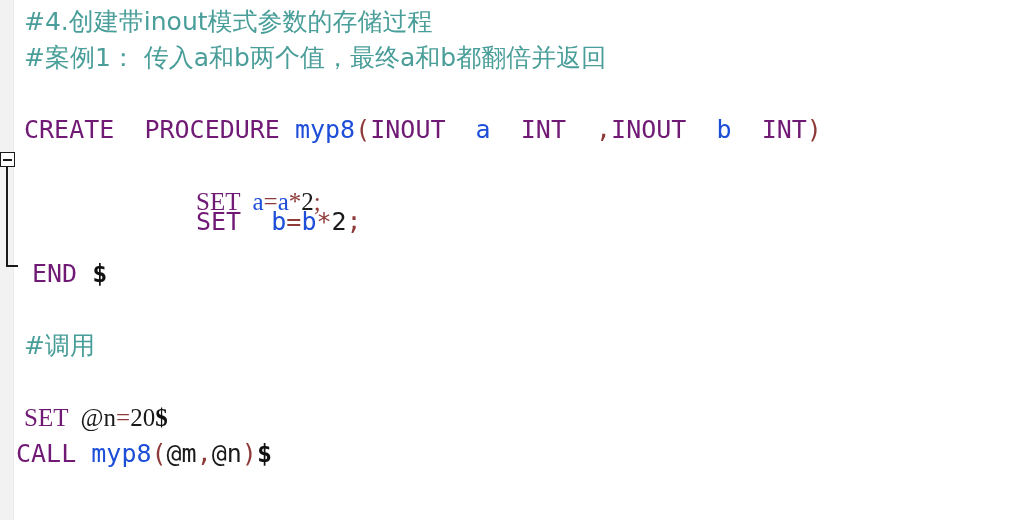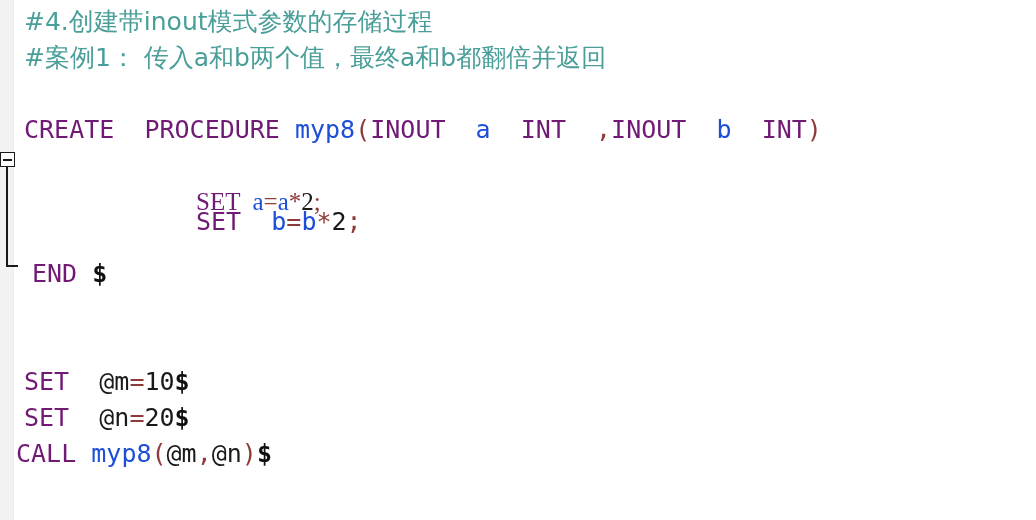--- a/index.html
+++ b/index.html
@@ -116,18 +116,18 @@
 
   <div class="code-area">
       <div class="line cjk" style="top: 4px; left: 10px;"><span class="tok comment">#4.创建带inout模式参数的存储过程</span></div>
       <div class="line cjk" style="top: 40px; left: 10px;"><span class="tok comment">#案例1： 传入a和b两个值，最终a和b都翻倍并返回</span></div>
       <div class="line" style="top: 76px; left: 10px;"></div>
       <div class="line" style="top: 112px; left: 10px;"><span class="tok kw">CREATE</span><span class="tok ident">  </span><span class="tok kw">PROCEDURE</span><span class="tok ident"> </span><span class="tok ident">myp8</span><span class="tok punct">(</span><span class="tok kw">INOUT</span><span class="tok ident">  </span><span class="tok ident">a</span><span class="tok ident">  </span><span class="tok kw">INT</span><span class="tok ident">  </span><span class="tok punct">,</span><span class="tok kw">INOUT</span><span class="tok ident">  </span><span class="tok ident">b</span><span class="tok ident">  </span><span class="tok kw">INT</span><span class="tok punct">)</span></div>
       <div class="line" style="top: 184px; left: 182px; font-family: Liberation Serif, serif;"><span class="tok kw">SET</span><span class="tok ident">  </span><span class="tok ident">a</span><span class="tok punct">=</span><span class="tok ident">a</span><span class="tok punct">*</span><span class="tok num">2</span><span class="tok punct">;</span></div>
       <div class="line" style="top: 204px; left: 182px;"><span class="tok kw">SET</span><span class="tok ident">  </span><span class="tok ident">b</span><span class="tok punct">=</span><span class="tok ident">b</span><span class="tok punct">*</span><span class="tok num">2</span><span class="tok punct">;</span></div>
       <div class="line" style="top: 256px; left: 10px; margin-left: 8px;"><span class="tok kw">END</span><span class="tok ident"> </span><span class="tok term">$</span></div>
       <div class="line" style="top: 292px; left: 10px;"></div>
-      <div class="line" style="top: 364px; left: 10px;"><span class="tok kw">SET</span><span class="tok ident">  </span><span class="tok var">@m</span><span class="tok punct">=</span><span class="tok num">10</span><span class="tok term">$</span></div>
-      <div class="line" style="top: 400px; left: 10px;"><span class="tok kw">SET</span><span class="tok ident">  </span><span class="tok var">@n</span><span class="tok punct">=</span><span class="tok num">20</span><span class="tok term">$</span></div>
+      <div class="line cjk" style="top: 328px; left: 10px;"><span class="tok comment">#调用</span></div>
+      <div class="line" style="top: 400px; left: 10px; font-family: Liberation Serif, serif;"><span class="tok kw">SET</span><span class="tok ident">  </span><span class="tok var">@n</span><span class="tok punct">=</span><span class="tok num">20</span><span class="tok term">$</span></div>
       <div class="line" style="top: 436px; left: 2px;"><span class="tok kw">CALL</span><span class="tok ident"> </span><span class="tok ident">myp8</span><span class="tok punct">(</span><span class="tok var">@m</span><span class="tok punct">,</span><span class="tok var">@n</span><span class="tok punct">)</span><span class="tok term">$</span></div>
     </div>
 
 </div>
 
 </body></html>

